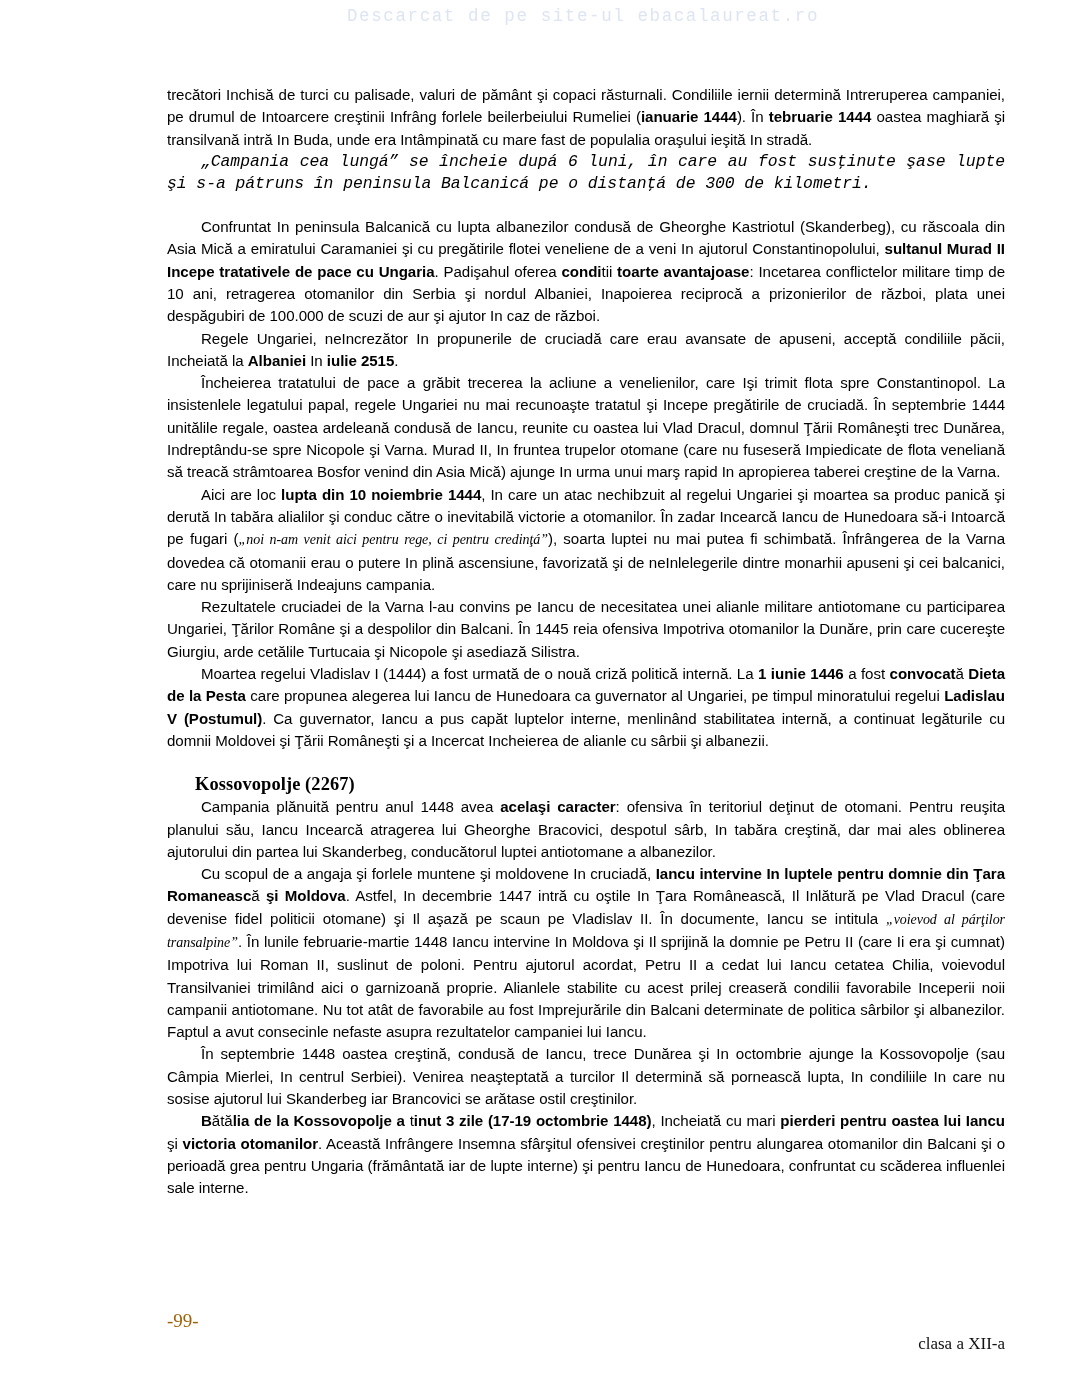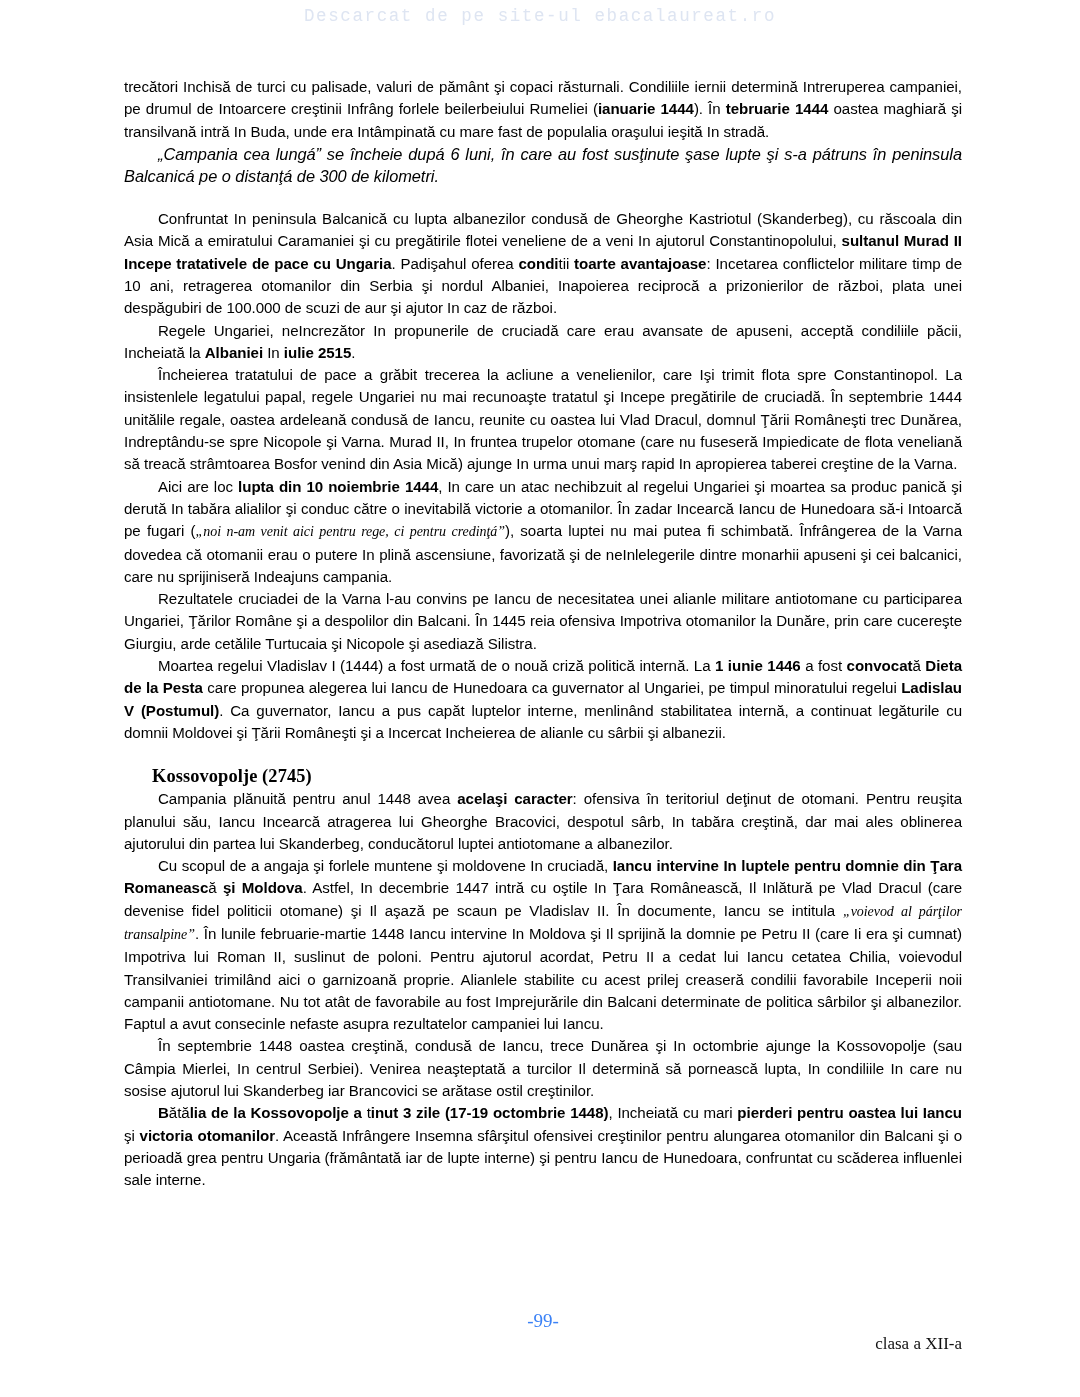--- a/index.html
+++ b/index.html
@@ -14,20 +14,21 @@
     color: #000000;
     overflow: hidden;
     position: relative;
   }
 
   .page {
     position: relative;
     width: 912px;
     height: 1397px;
     box-sizing: border-box;
+    margin-left: 43px;
   }
 
   
   .watermark {
     position: absolute;
     top: 6px;
     left: 0;
     width: 1080px;
     text-align: center;
     font-family: "Liberation Mono", "DejaVu Sans Mono", monospace;
@@ -35,21 +36,21 @@
     letter-spacing: 1.6px;
     color: #dee5f2;
     white-space: nowrap;
     user-select: none;
   }
 
   
   .content {
     position: absolute;
     left: 124px;
-    top: 76px;
+    top: 84px;
     width: 838px;
   }
 
   p {
     margin: 0;
     text-align: justify;
     text-justify: inter-word;
     font-size: 15.1px;
     line-height: 22.3px;
     letter-spacing: -0.05px;
@@ -59,21 +60,21 @@
     text-indent: 34px;
     font-family: "Liberation Sans", sans-serif;
   }
 
   p.noindent {
     text-indent: 0;
   }
 
   p.quote {
     text-indent: 34px;
-    font-family: Liberation Sans, sans-serif;
+    font-family: Liberation Mono, monospace;
     font-style: italic;
     font-size: 16.4px;
     line-height: 22.6px;
   }
 
   h2.section {
     margin: 0;
     font-family: "Liberation Serif", serif;
     font-weight: bold;
     font-size: 18.4px;
@@ -102,25 +103,24 @@
     left: 124px;
     top: 1310px;
     width: 838px;
     height: 60px;
   }
   .page-number {
     position: absolute;
     left: 0;
     top: 0;
     width: 838px;
-    text-align: center;
     font-family: "Liberation Serif", serif;
     font-size: 19px;
     line-height: 22px;
-    color: #3b82f6;
+    color: #a16207;
   }
   .class-label {
     position: absolute;
     right: 0;
     top: 24px;
     font-family: "Liberation Serif", serif;
     font-size: 17px;
     line-height: 20px;
     color: #111;
   }
@@ -148,21 +148,21 @@
     <p class="body">Încheierea tratatului de pace a grăbit trecerea la acliune a venelienilor, care Işi trimit flota spre Constantinopol. La insistenlele legatului papal, regele Ungariei nu mai recunoaşte tratatul şi Incepe pregătirile de cruciadă. În septembrie 1444 unitălile regale, oastea ardeleană condusă de Iancu, reunite cu oastea lui Vlad Dracul, domnul Ţării Româneşti trec Dunărea, Indreptându-se spre Nicopole şi Varna. Murad II, In fruntea trupelor otomane (care nu fuseseră Impiedicate de flota veneliană să treacă strâmtoarea Bosfor venind din Asia Mică) ajunge In urma unui marş rapid In apropierea taberei creştine de la Varna.</p>
 
     <p class="body"><span>Aici are loc </span><b>lupta din 10 noiembrie 1444</b><span>, In care un atac nechibzuit al regelui Ungariei şi moartea sa produc panică şi derută In tabăra alialilor şi conduc către o inevitabilă victorie a otomanilor. În zadar Incearcă Iancu de Hunedoara să-i Intoarcă pe fugari (</span><span class="ser-it">„noi n-am venit aici pentru rege, ci pentru credinţá”</span><span>), soarta luptei nu mai putea fi schimbată. Înfrângerea de la Varna dovedea că otomanii erau o putere In plină ascensiune, favorizată şi de neInlelegerile dintre monarhii apuseni şi cei balcanici, care nu sprijiniseră Indeajuns campania.</span></p>
 
     <p class="body">Rezultatele cruciadei de la Varna l-au convins pe Iancu de necesitatea unei alianle militare antiotomane cu participarea Ungariei, Ţărilor Române şi a despolilor din Balcani. În 1445 reia ofensiva Impotriva otomanilor la Dunăre, prin care cucereşte Giurgiu, arde cetălile Turtucaia şi Nicopole şi asediază Silistra.</p>
 
     <p class="body"><span>Moartea regelui Vladislav I (1444) a fost urmată de o nouă criză politică internă. La </span><b>1 iunie 1446</b><span> a fost </span><b>convocat</b><span>ă</span> <b>Dieta de la Pesta</b><span> care propunea alegerea lui Iancu de Hunedoara ca guvernator al Ungariei, pe timpul minoratului regelui </span><b>Ladislau V (Postumul)</b><span>. Ca guvernator, Iancu a pus capăt luptelor interne, menlinând stabilitatea internă, a continuat legăturile cu domnii Moldovei şi Ţării Româneşti şi a Incercat Incheierea de alianle cu sârbii şi albanezii.</span></p>
 
     <div class="gap-before-heading"></div>
 
-    <h2 class="section">Kossovopolje (2745)</h2>
+    <h2 class="section">Kossovopolje (2267)</h2>
 
     <p class="body"><span>Campania plănuită pentru anul 1448 avea </span><b>acela</b><b>şi caracter</b><span>: </span><span class="sans-it">ofensiva în teritoriul deţinut de otomani.</span><span> Pentru reuşita planului său, Iancu Incearcă atragerea lui Gheorghe Bracovici, despotul sârb, In tabăra creştină, dar mai ales oblinerea ajutorului din partea lui Skanderbeg, conducătorul luptei antiotomane a albanezilor.</span></p>
 
     <p class="body"><span>Cu scopul de a angaja şi forlele muntene şi moldovene In cruciadă, </span><b>Iancu intervine In luptele pentru domnie din Ţara Romaneasc</b><span>ă</span> <b>şi Moldova</b><span>. Astfel, In decembrie 1447 intră cu oştile In Ţara Românească, Il Inlătură pe Vlad Dracul (care devenise fidel politicii otomane) şi Il aşază pe scaun pe Vladislav II. În documente, Iancu se intitula </span><span class="ser-it">„voievod al párţilor transalpine”</span><span>. În lunile februarie-martie 1448 Iancu intervine In Moldova şi Il sprijină la domnie pe Petru II (care Ii era şi cumnat) Impotriva lui Roman II, suslinut de poloni. Pentru ajutorul acordat, Petru II a cedat lui Iancu cetatea Chilia, voievodul Transilvaniei trimilând aici o garnizoană proprie. Alianlele stabilite cu acest prilej creaseră condilii favorabile Inceperii noii campanii antiotomane. Nu tot atât de favorabile au fost Imprejurările din Balcani determinate de politica sârbilor şi albanezilor. Faptul a avut consecinle nefaste asupra rezultatelor campaniei lui Iancu.</span></p>
 
     <p class="body">În septembrie 1448 oastea creştină, condusă de Iancu, trece Dunărea şi In octombrie ajunge la Kossovopolje (sau Câmpia Mierlei, In centrul Serbiei). Venirea neaşteptată a turcilor Il determină să pornească lupta, In condiliile In care nu sosise ajutorul lui Skanderbeg iar Brancovici se arătase ostil creştinilor.</p>
 
     <p class="body"><b>B</b><span>ătă</span><b>lia de la Kossovopolje a </b><span>t</span><b>inut 3 zile (17-19 octombrie 1448)</b><span>, Incheiată cu mari </span><b>pierderi pentru oastea lui Iancu</b><span> şi </span><b>victoria otomanilor</b><span>. Această Infrângere Insemna sfârşitul ofensivei creştinilor pentru alungarea otomanilor din Balcani şi o perioadă grea pentru Ungaria (frământată iar de lupte interne) şi pentru Iancu de Hunedoara, confruntat cu scăderea influenlei sale interne.</span></p>
 
   </div>

